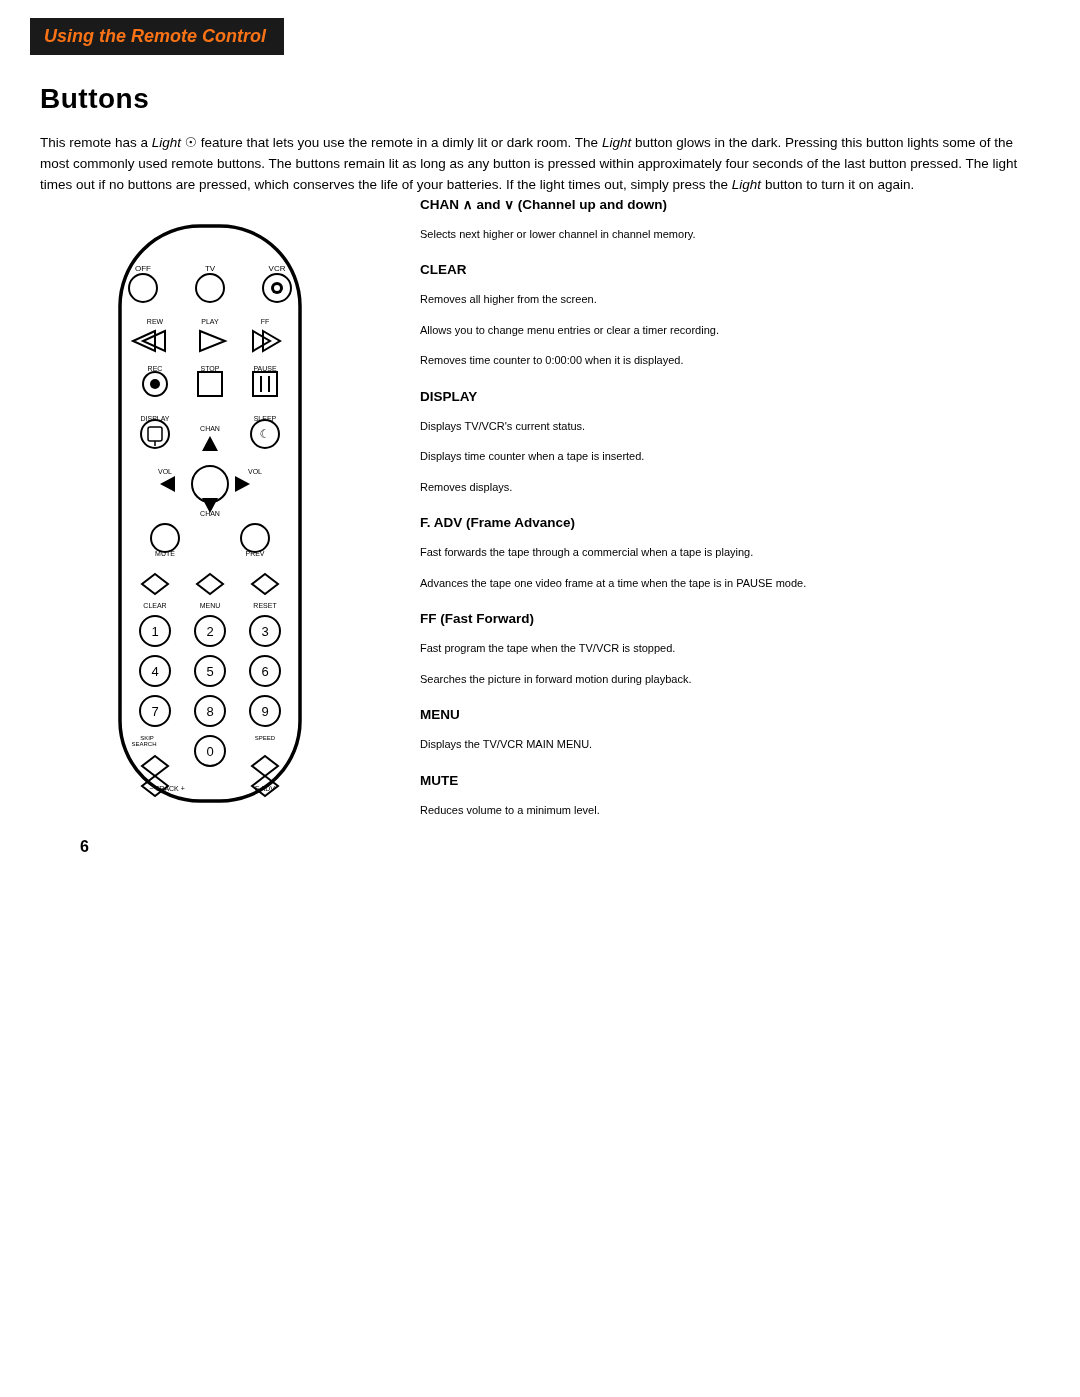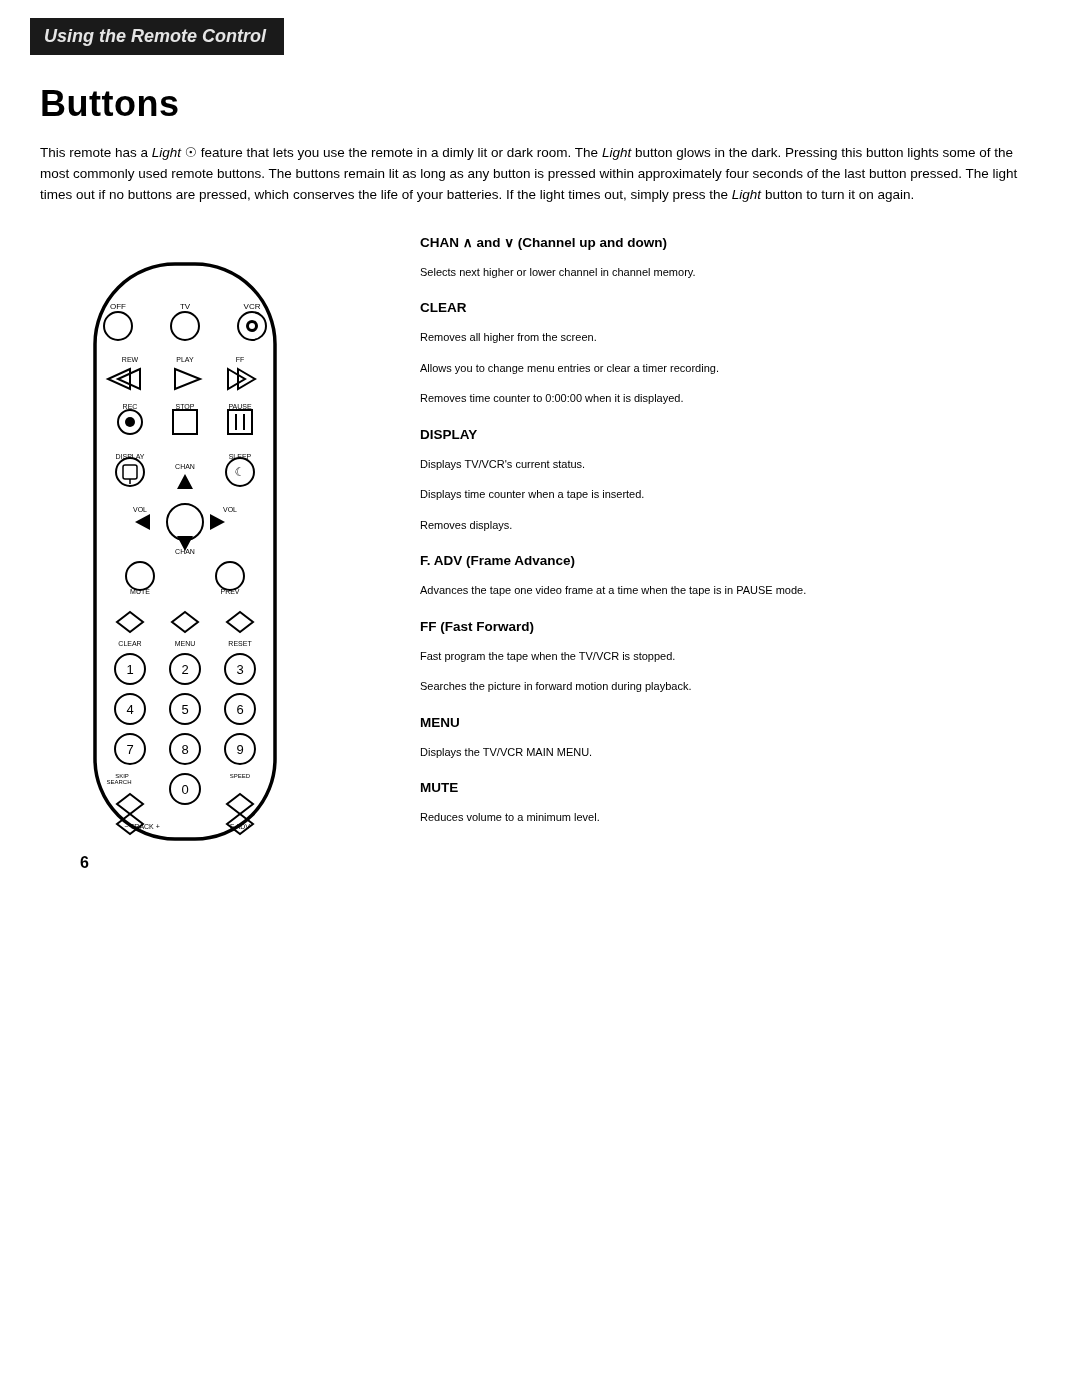--- a/index.html
+++ b/index.html
@@ -14,58 +14,58 @@
     }
 
     
     .header-bar {
       background: #1a1a1a;
       display: inline-block;
       padding: 8px 18px 8px 14px;
       margin: 18px 0 0 30px;
     }
     .header-bar span {
-      color: #e5e5e5;
+      color: #f97316;
       font-style: italic;
       font-size: 18px;
       font-weight: bold;
     }
 
     
     .page-content {
       padding: 24px 40px 40px 40px;
     }
 
     h1.title {
-      font-size: 36px;
+      font-size: 28px;
       font-weight: bold;
       margin-bottom: 18px;
       margin-top: 4px;
       letter-spacing: 0.5px;
     }
 
     .intro-text {
       font-size: 13.5px;
       line-height: 1.55;
-      margin-bottom: 28px;
       max-width: 980px;
     }
 
     
     .main-layout {
       display: flex;
       flex-direction: row;
       gap: 0;
       align-items: flex-start;
     }
 
     
     .remote-area {
       flex: 0 0 340px;
       display: flex;
+      justify-content: center;
       align-items: flex-start;
       padding-top: 20px;
     }
 
     
     .descriptions {
       flex: 1;
       padding-left: 40px;
       padding-top: 0;
     }
@@ -266,20 +266,21 @@
 
       <div class="desc-section">
         <div class="section-title"><strong>DISPLAY</strong></div>
         <p>Displays TV/VCR's current status.</p>
         <p>Displays time counter when a tape is inserted.</p>
         <p>Removes displays.</p>
       </div>
 
       <div class="desc-section">
         <div class="section-title"><strong>F. ADV (Frame Advance)</strong></div>
+        <p>Fast forwards the tape through a commercial when a tape is playing.</p>
         <p>Advances the tape one video frame at a time when the tape is in PAUSE mode.</p>
       </div>
 
       <div class="desc-section">
         <div class="section-title"><strong>FF (Fast Forward)</strong></div>
         <p>Fast program the tape when the TV/VCR is stopped.</p>
         <p>Searches the picture in forward motion during playback.</p>
       </div>
 
       <div class="desc-section">

